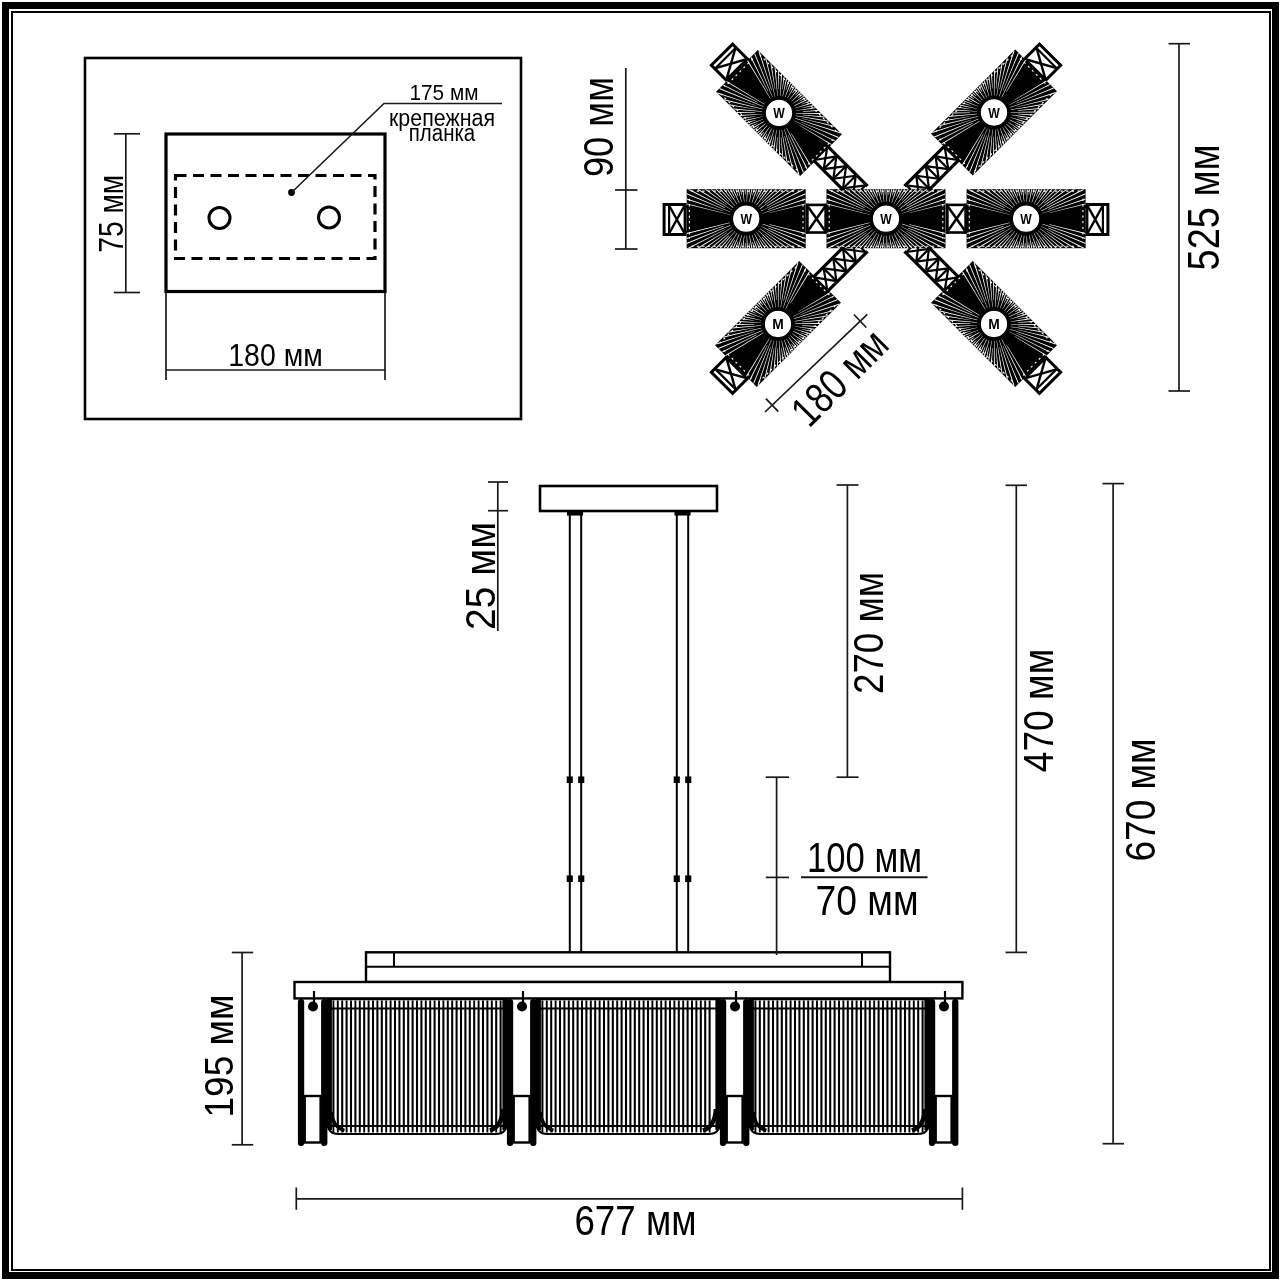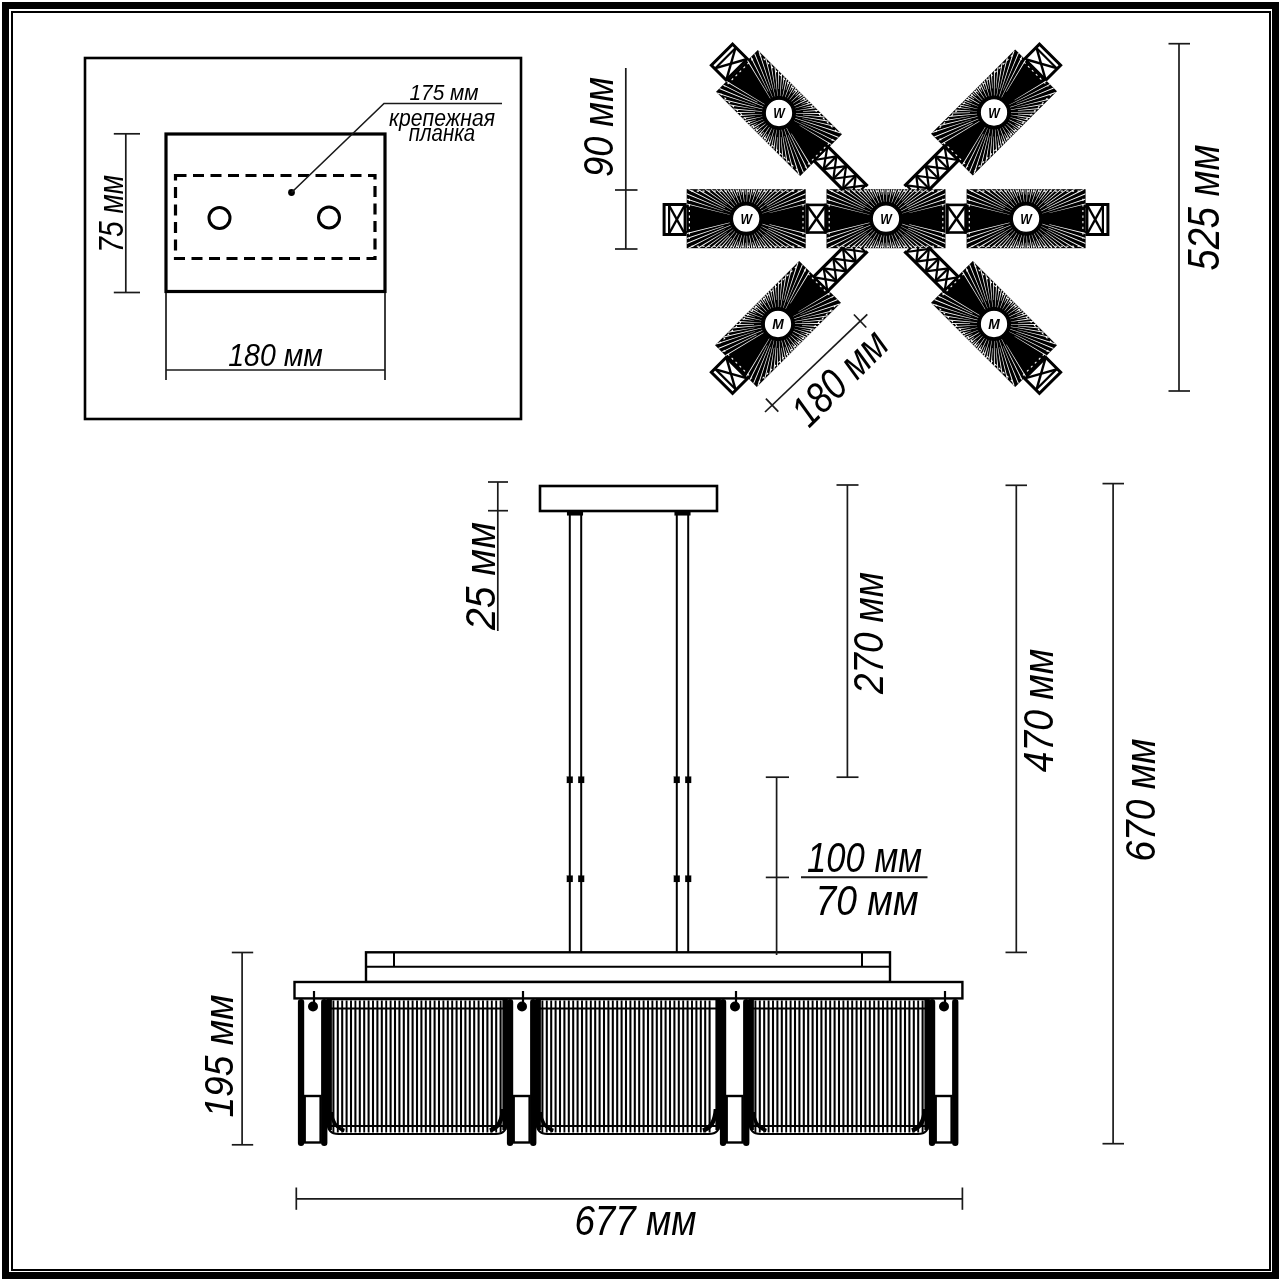--- a/index.html
+++ b/index.html
@@ -1,14 +1,14 @@
 <!DOCTYPE html>
 <html><head><meta charset="utf-8"><style>
 html,body{margin:0;padding:0;background:#fff;}
-#page{-webkit-font-smoothing:antialiased;position:relative;width:1280px;height:1280px;background:#fff;font-family:"Liberation Sans",sans-serif;overflow:hidden;font-style:italic;}
+#page{-webkit-font-smoothing:antialiased;position:relative;width:1280px;height:1280px;background:#fff;font-family:"Liberation Sans",sans-serif;overflow:hidden;}
 #bo{position:absolute;left:2px;top:2px;right:1px;bottom:1px;border:7px solid #000;}
 #bi{position:absolute;left:10.5px;top:10.5px;right:9.5px;bottom:9.5px;border:2px solid #000;}
 svg{position:absolute;left:0;top:0;}
 </style></head><body>
 <div id="page">
 <div id="bo"></div>
     <div id="bi"></div>
 <svg width="1280" height="1280" viewBox="0 0 1280 1280" font-family="Liberation Sans, sans-serif">
 <defs>
         <clipPath id="shclip">

